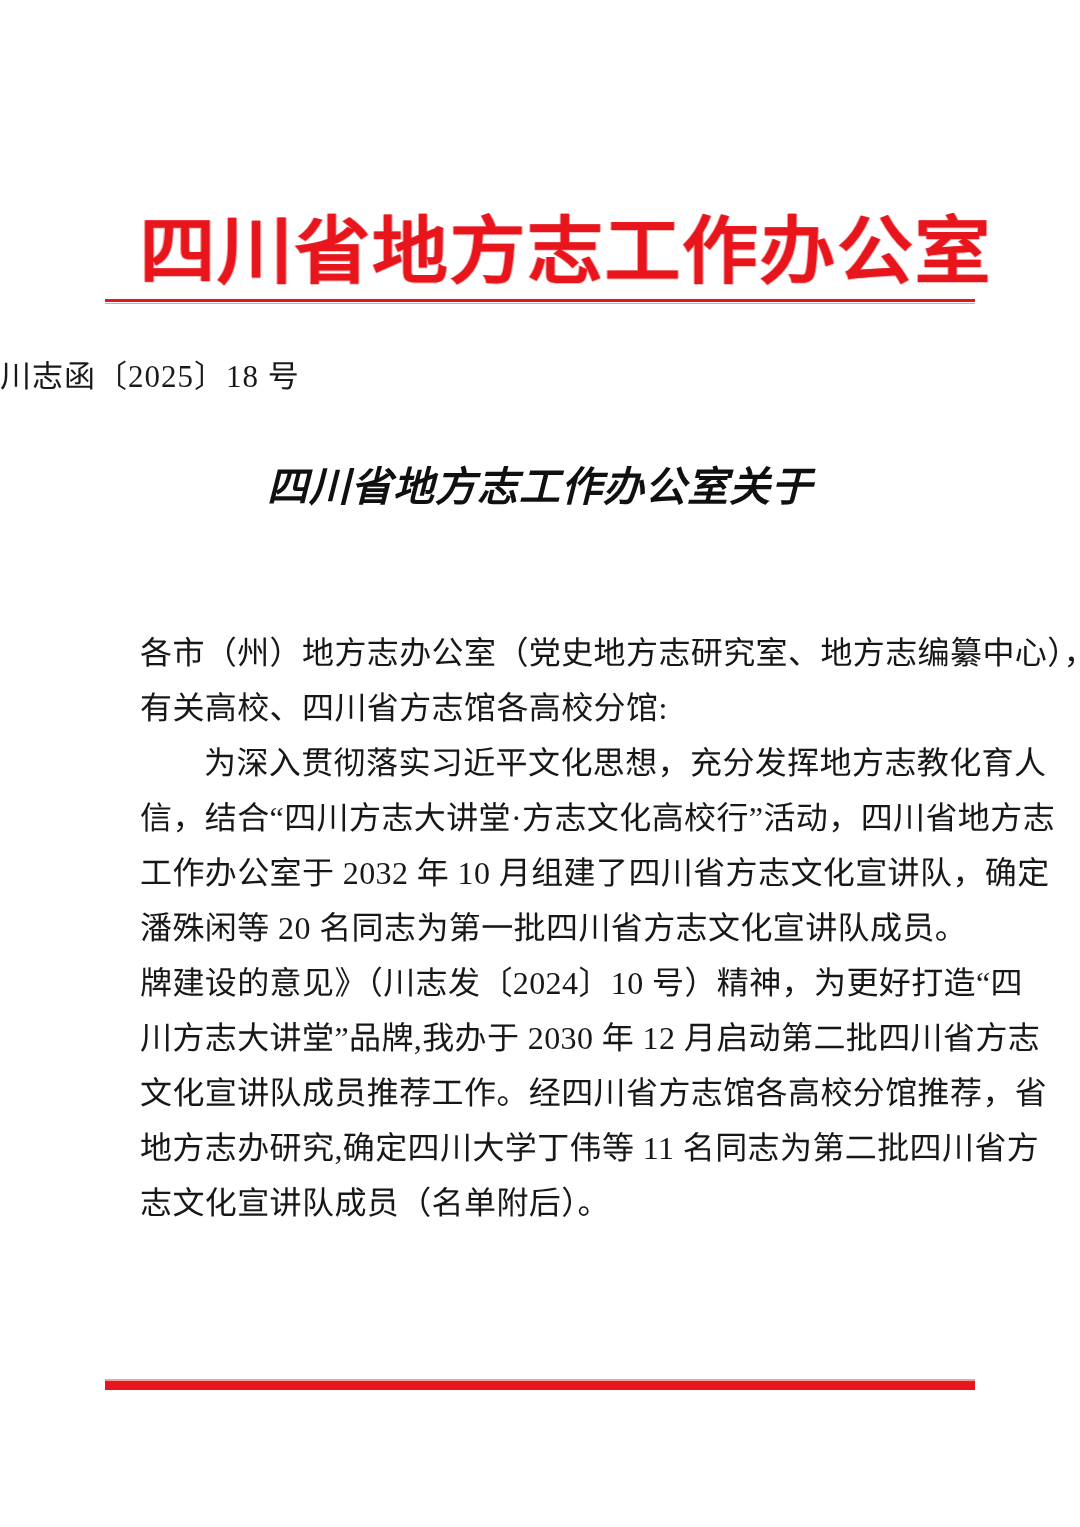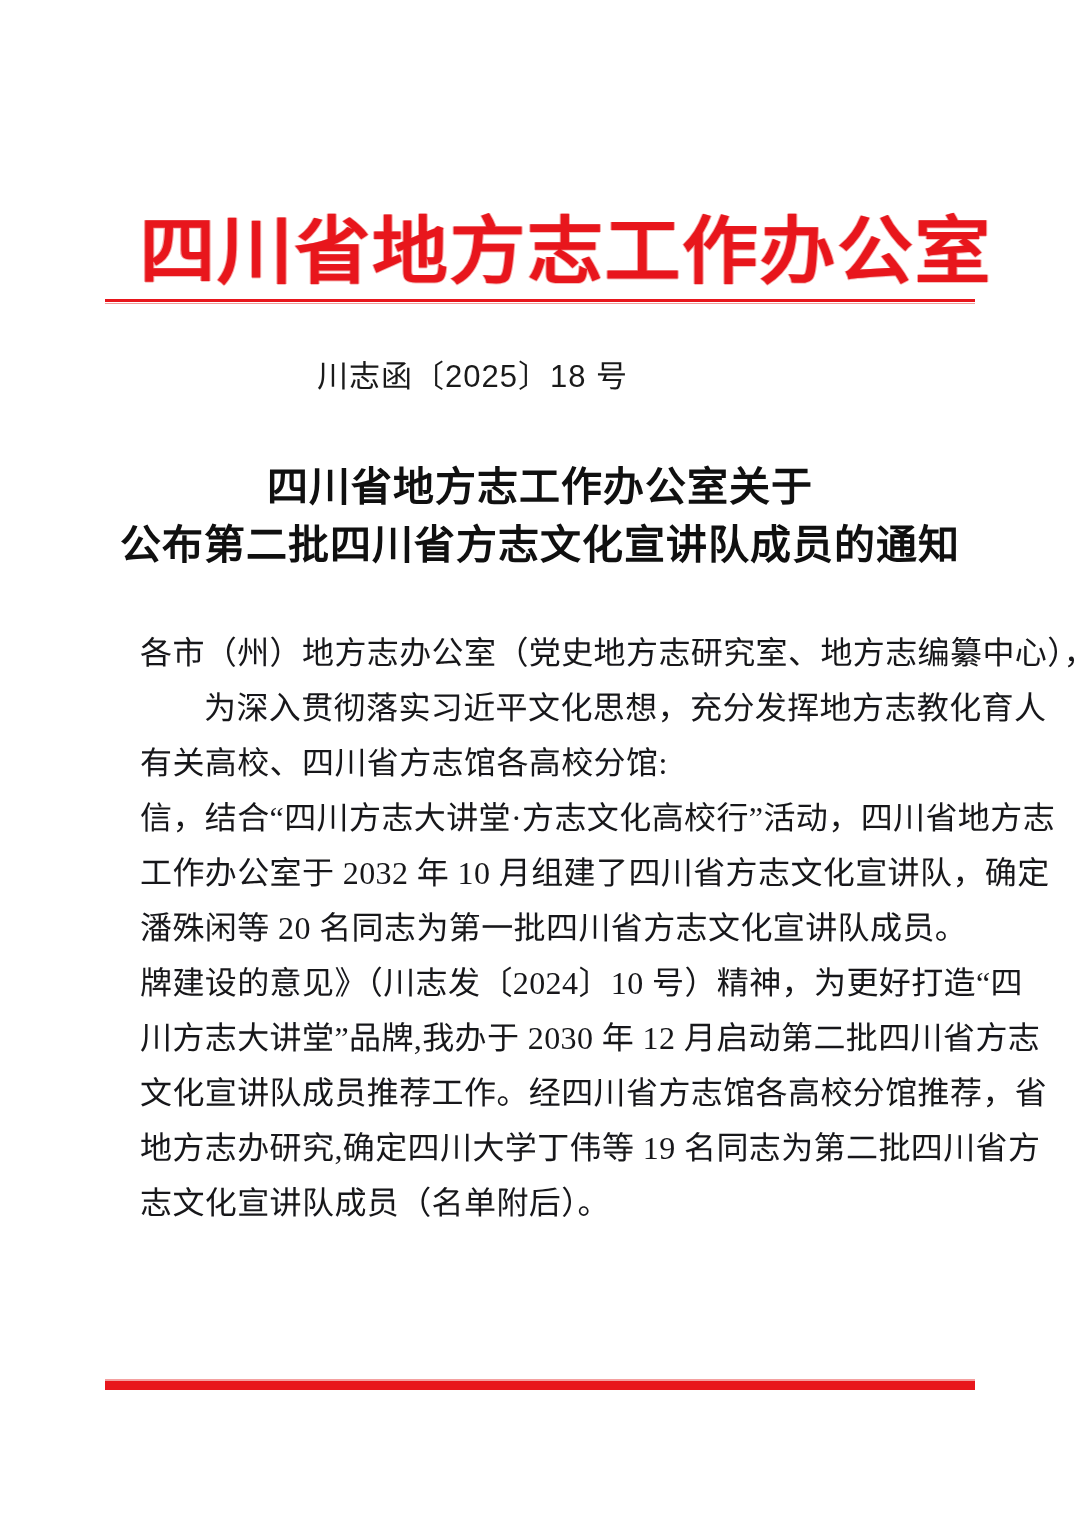--- a/index.html
+++ b/index.html
@@ -78,23 +78,23 @@
     position: absolute; top: 2px; left: 0; width: 100%;
     height: 9px; background: #e8161c;
   }
 
   
   .doc-number {
     position: absolute;
     top: 356px;
     left: 0;
     width: 945px;
-    text-align: center;
+    text-align: left;
     color: #1a1a1a;
-    font-family: Liberation Sans, sans-serif;
+    font-family: Liberation Serif, serif;
     font-size: 31px;
     line-height: 42px;
     letter-spacing: 1px;
     white-space: nowrap;
   }
 
   
   .doc-title {
     position: absolute;
     top: 458px;
@@ -104,20 +104,21 @@
     color: #101010;
     font-family: "Liberation Sans", "DejaVu Sans", sans-serif;
     font-weight: 700;
     font-size: 41px;
     line-height: 58px;
     letter-spacing: 1px;
   }
   .doc-title .title-line {
     display: block;
     white-space: nowrap;
+    font-style: italic;
   }
 
   
   .body-block {
     position: absolute;
     top: 626px;
     left: 140px;
     width: 804px;
     color: #17171a;
     font-family: "Liberation Serif", "DejaVu Serif", serif;
@@ -144,37 +145,36 @@
 
   <div class="rule-top">
     <div class="r1"></div>
     <div class="r2"></div>
   </div>
 
   <div class="doc-number">川志函〔2025〕18 号</div>
 
   <div class="doc-title">
     <span class="title-line">四川省地方志工作办公室关于</span>
-    <span class="title-line">公布第二批四川省方志文化宣讲队成员的通知</span>
   </div>
 
   <div class="body-block">
 
     <span class="body-line">各市（州）地方志办公室（党史地方志研究室、地方志编纂中心），</span>
+    <span class="body-line">有关高校、四川省方志馆各高校分馆:</span>
+
     <span class="body-line indent">为深入贯彻落实习近平文化思想，充分发挥地方志教化育人</span>
-
-    <span class="body-line">有关高校、四川省方志馆各高校分馆:</span>
     <span class="body-line">信，结合“四川方志大讲堂·方志文化高校行”活动，四川省地方志</span>
     <span class="body-line">工作办公室于 2032 年 10 月组建了四川省方志文化宣讲队，确定</span>
     <span class="body-line">潘殊闲等 20 名同志为第一批四川省方志文化宣讲队成员。</span>
 
     <span class="body-line">牌建设的意见》（川志发〔2024〕10 号）精神，为更好打造“四</span>
     <span class="body-line">川方志大讲堂”品牌,我办于 2030 年 12 月启动第二批四川省方志</span>
     <span class="body-line">文化宣讲队成员推荐工作。经四川省方志馆各高校分馆推荐，省</span>
-    <span class="body-line">地方志办研究,确定四川大学丁伟等 19 名同志为第二批四川省方</span>
+    <span class="body-line">地方志办研究,确定四川大学丁伟等 11 名同志为第二批四川省方</span>
     <span class="body-line">志文化宣讲队成员（名单附后）。</span>
 
   </div>
 
   <div class="rule-bottom">
     <div class="b1"></div>
     <div class="b2"></div>
   </div>
 
 </div>

